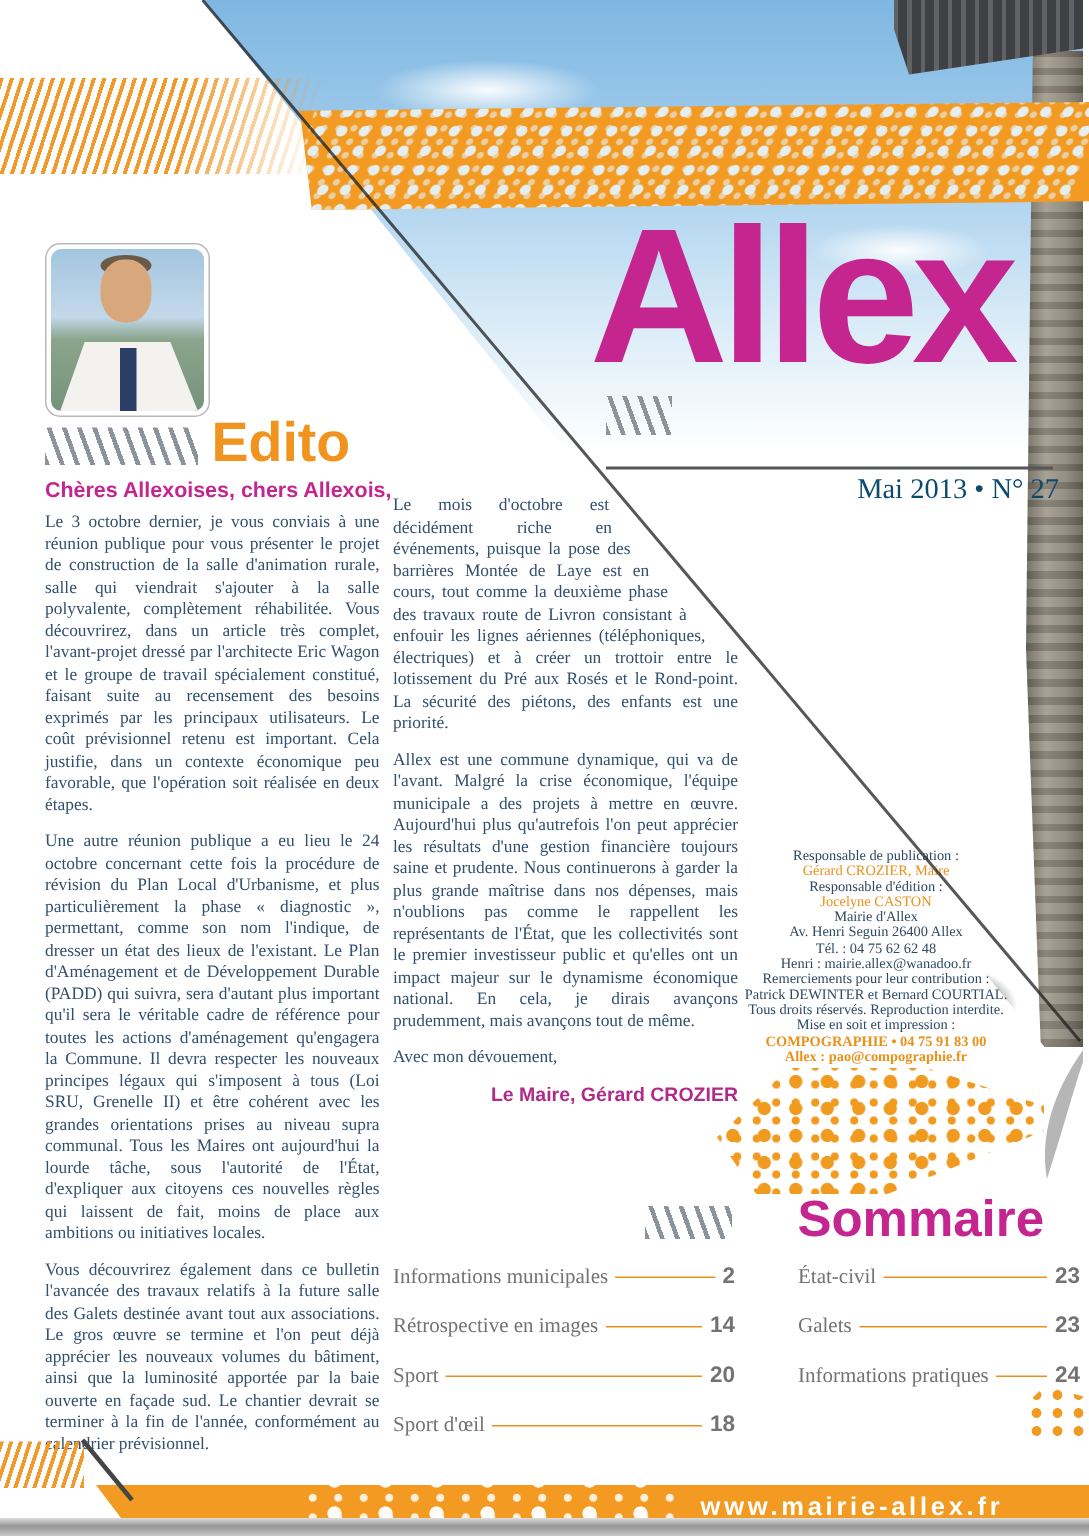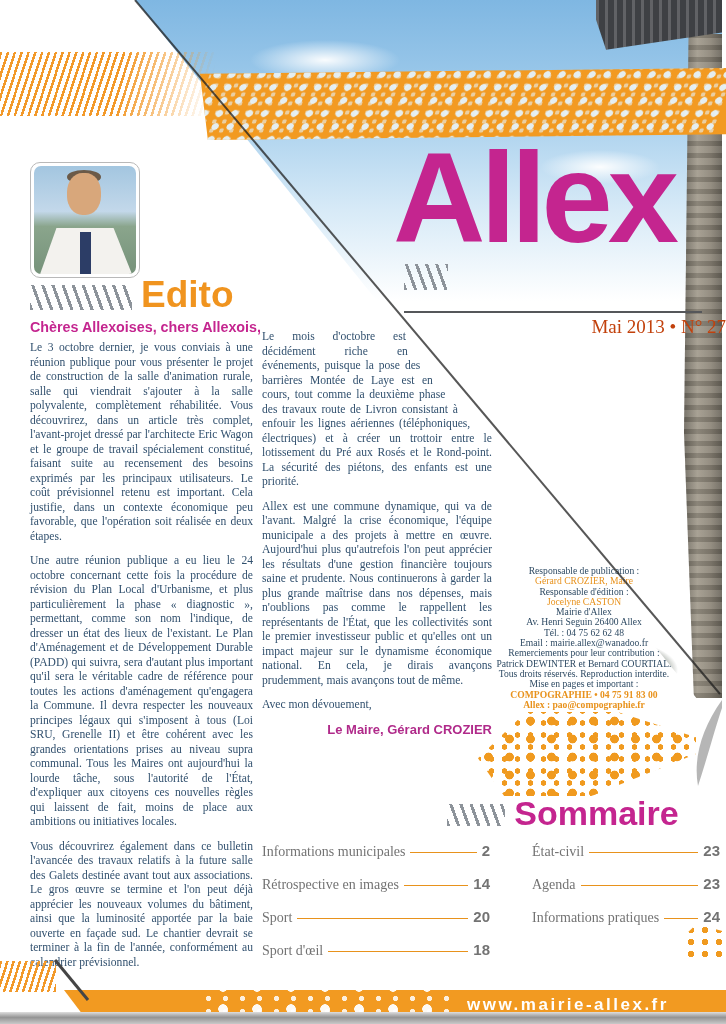--- a/index.html
+++ b/index.html
@@ -39,22 +39,22 @@
         transform:skewX(-18deg);}
   .hatch{background:repeating-linear-gradient(70deg,#8d939a 0 3px,transparent 3px 9.5px);}
   
   .title{position:absolute;left:393px;top:134px;font-family:"Liberation Sans",sans-serif;
         font-weight:bold;font-size:128px;line-height:1;letter-spacing:-5px;color:#c4258f;}
   .subtitle-row{position:absolute;left:404px;top:264px;display:flex;align-items:flex-end;}
   .subtitle-hatch{width:44px;height:26px;margin-right:10px;margin-bottom:4px;}
   .subtitle{font-family:"Liberation Sans",sans-serif;font-weight:bold;font-size:40px;
         line-height:1;color:#f09a1f;letter-spacing:-1px;}
   .mast-rule{position:absolute;left:404px;top:311px;width:298px;height:2px;background:#55575a;}
-  .issue{position:absolute;left:428px;top:316px;width:298px;text-align:right;
-        font-size:19px;color:#c2410c;}
+  .issue{position:absolute;left:408px;top:316px;width:298px;text-align:right;
+        font-size:19px;color:#0c4a6e;}
   
   .portrait{position:absolute;left:30px;top:162px;width:102px;height:108px;background:#fff;
         border:1px solid #b9b9b9;border-radius:10px;padding:3px;}
   .portrait-in{position:relative;width:100%;height:100%;border-radius:7px;overflow:hidden;
         background:linear-gradient(180deg,#a3c6e0 0%,#c3d8ea 42%,#8aa58c 56%,#76927a 100%);}
   .p-head{position:absolute;left:33px;top:7px;width:34px;height:42px;border-radius:45%;
         background:#d8a77b;}
   .p-hair{position:absolute;left:33px;top:4px;width:34px;height:14px;border-radius:50%;
         background:#6b5a48;}
   .p-shirt{position:absolute;left:0;bottom:0;width:100%;height:46px;background:#f3f2ee;
@@ -80,21 +80,21 @@
         font-size:9.6px;line-height:10.3px;color:#2e4a63;}
   .c-orange{color:#e8921c;}
   .c-orangeb{color:#e8921c;font-weight:bold;}
   
   .som-dots{position:absolute;left:478px;top:712px;width:218px;height:84px;
         background-image:radial-gradient(circle,#f09a1f 0 4.1px,transparent 4.7px),
                          radial-gradient(circle,#f09a1f 0 2.5px,transparent 3px);
         background-size:21px 18px,13px 12px;background-position:0 0,7px 5px;
         clip-path:polygon(22% 0,64% 0,100% 30%,100% 50%,52% 100%,12% 100%,0 55%);}
   .som-row{position:absolute;left:430px;top:796px;width:266px;display:flex;
-        align-items:flex-end;justify-content:center;}
+        align-items:flex-end;justify-content:space-between;}
   .som-hatch{width:58px;height:22px;margin-right:9px;margin-bottom:4px;}
   .som-title{font-family:"Liberation Sans",sans-serif;font-weight:bold;font-size:34px;
         line-height:1;color:#c4258f;}
   .toc{position:absolute;left:262px;top:842px;width:458px;}
   .toc-col{position:absolute;top:0;}
   .toc-col-1{left:0;width:228px;}
   .toc-col-2{left:270px;width:188px;}
   .toc-row{display:flex;align-items:baseline;margin-bottom:15px;color:#737373;font-size:14px;}
   .toc-leader{flex:1;border-bottom:1.4px solid #e8921c;margin:0 5px;transform:translateY(-3px);}
   .toc-page{font-family:"Liberation Sans",sans-serif;font-weight:bold;font-size:15px;}
@@ -174,25 +174,25 @@
   </div>
 
   <div class="credits">
     <div>Responsable de publication :</div>
     <div class="c-orange">Gérard CROZIER, Maire</div>
     <div>Responsable d'édition :</div>
     <div class="c-orange">Jocelyne CASTON</div>
     <div>Mairie d'Allex</div>
     <div>Av. Henri Seguin 26400 Allex</div>
     <div>Tél. : 04 75 62 62 48</div>
-    <div>Email : mairie.allex@wanadoo.fr</div>
+    <div>Henri : mairie.allex@wanadoo.fr</div>
     <div>Remerciements pour leur contribution :</div>
     <div>Patrick DEWINTER et Bernard COURTIAL.</div>
     <div>Tous droits réservés. Reproduction interdite.</div>
-    <div>Mise en pages et important :</div>
+    <div>Mise en soit et impression :</div>
     <div class="c-orangeb">COMPOGRAPHIE • 04 75 91 83 00</div>
     <div class="c-orangeb">Allex : pao@compographie.fr</div>
   </div>
 
   <div class="som-dots"></div>
   <div class="som-row">
     <div class="hatch som-hatch"></div>
     <div class="som-title">Sommaire</div>
   </div>
 
@@ -219,21 +219,21 @@
         <span class="toc-page">18</span>
       </div>
     </div>
     <div class="toc-col toc-col-2">
       <div class="toc-row">
         <span>État-civil</span>
         <span class="toc-leader"></span>
         <span class="toc-page">23</span>
       </div>
       <div class="toc-row">
-        <span>Agenda</span>
+        <span>Galets</span>
         <span class="toc-leader"></span>
         <span class="toc-page">23</span>
       </div>
       <div class="toc-row">
         <span>Informations pratiques</span>
         <span class="toc-leader"></span>
         <span class="toc-page">24</span>
       </div>
     </div>
   </div>

